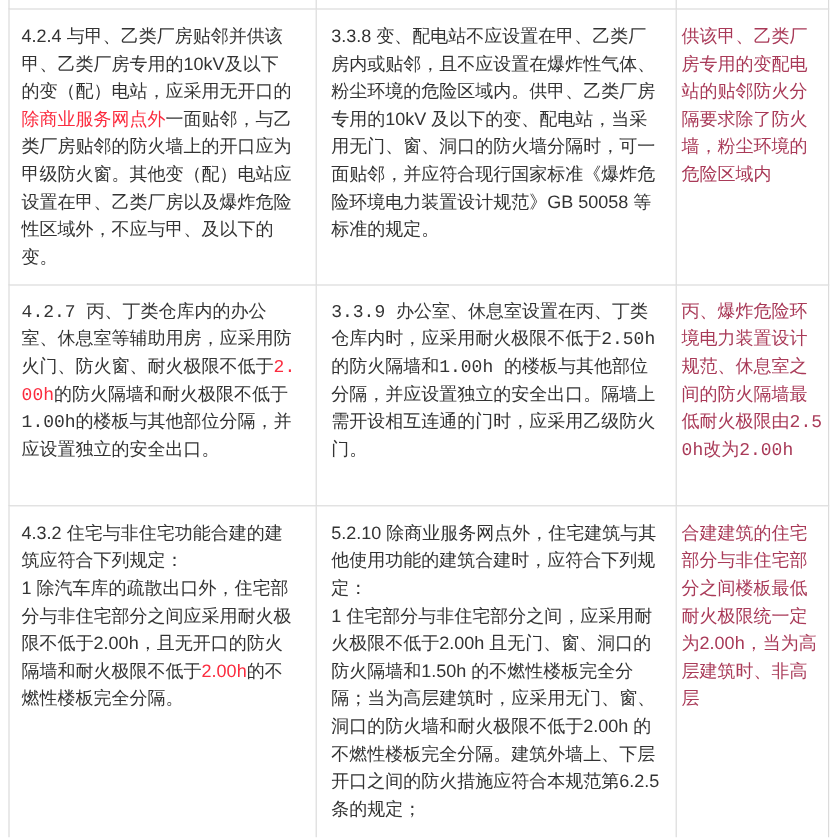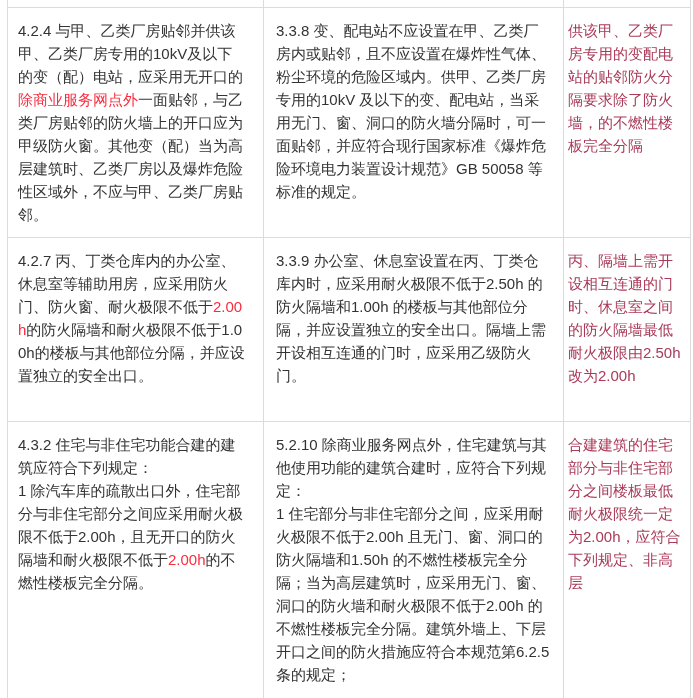--- a/index.html
+++ b/index.html
@@ -30,21 +30,21 @@
     vertical-align:top;
     box-sizing:border-box;
     font-size:15px;
     line-height:23px;
     white-space:pre-wrap;
     word-break:break-all;
     background:var(--bg);
   }
   tr.sliver-top td{height:7px;border-top:none;padding:0;}
   tr.r1 td{height:209px;}
-  tr.r2 td{height:184px;}
+  tr.r2 td{height:184px;font-family:Liberation Mono, monospace;}
   tr.r3 td{height:286px;}
   td.c-old{padding:11px 16px 11px 10px;}
   td.c-new{padding:11px 10px 11px 12px;}
   td.c-comment{padding:11px 4px 11px 4px;color:var(--comment);}
   .hl{color:var(--highlight);}
 </style>
 </head>
 <body>
 
 <div class="page">
@@ -54,32 +54,32 @@
       <col style="width:300px">
       <col style="width:127px">
     </colgroup>
     <tbody>
       <tr class="sliver-top">
         <td class="c-old"></td>
         <td class="c-new"></td>
         <td class="c-comment"></td>
       </tr>
       <tr class="r1">
-        <td class="c-old"><span>4.2.4 与甲、乙类厂房贴邻并供该甲、乙类厂房专用的10kV及以下的变（配）电站，应采用无开口的</span><span class="hl">除商业服务网点外</span><span>一面贴邻，与乙类厂房贴邻的防火墙上的开口应为甲级防火窗。其他变（配）当为高层建筑时、乙类厂房以及爆炸危险性区域外，不应与甲、乙类厂房贴邻。</span></td>
+        <td class="c-old"><span>4.2.4 与甲、乙类厂房贴邻并供该甲、乙类厂房专用的10kV及以下的变（配）电站，应采用无开口的</span><span class="hl">除商业服务网点外</span><span>一面贴邻，与乙类厂房贴邻的防火墙上的开口应为甲级防火窗。其他变（配）电站应设置在甲、乙类厂房以及爆炸危险性区域外，不应与甲、及以下的变。</span></td>
         <td class="c-new"><span>3.3.8 变、配电站不应设置在甲、乙类厂房内或贴邻，且不应设置在爆炸性气体、粉尘环境的危险区域内。供甲、乙类厂房专用的10kV 及以下的变、配电站，当采用无门、窗、洞口的防火墙分隔时，可一面贴邻，并应符合现行国家标准《爆炸危险环境电力装置设计规范》GB 50058 等标准的规定。</span></td>
-        <td class="c-comment"><span>供该甲、乙类厂房专用的变配电站的贴邻防火分隔要求除了防火墙，的不燃性楼板完全分隔</span></td>
+        <td class="c-comment"><span>供该甲、乙类厂房专用的变配电站的贴邻防火分隔要求除了防火墙，粉尘环境的危险区域内</span></td>
       </tr>
       <tr class="r2">
         <td class="c-old"><span>4.2.7 丙、丁类仓库内的办公室、休息室等辅助用房，应采用防火门、防火窗、耐火极限不低于</span><span class="hl">2.00h</span><span>的防火隔墙和耐火极限不低于1.00h的楼板与其他部位分隔，并应设置独立的安全出口。</span></td>
         <td class="c-new"><span>3.3.9 办公室、休息室设置在丙、丁类仓库内时，应采用耐火极限不低于2.50h 的防火隔墙和1.00h 的楼板与其他部位分隔，并应设置独立的安全出口。隔墙上需开设相互连通的门时，应采用乙级防火门。</span></td>
-        <td class="c-comment"><span>丙、隔墙上需开设相互连通的门时、休息室之间的防火隔墙最低耐火极限由2.50h改为2.00h</span></td>
+        <td class="c-comment"><span>丙、爆炸危险环境电力装置设计规范、休息室之间的防火隔墙最低耐火极限由2.50h改为2.00h</span></td>
       </tr>
       <tr class="r3">
         <td class="c-old"><span>4.3.2 住宅与非住宅功能合建的建筑应符合下列规定：
 1 除汽车库的疏散出口外，住宅部分与非住宅部分之间应采用耐火极限不低于2.00h，且无开口的防火隔墙和耐火极限不低于</span><span class="hl">2.00h</span><span>的不燃性楼板完全分隔。</span></td>
         <td class="c-new"><span>5.2.10 除商业服务网点外，住宅建筑与其他使用功能的建筑合建时，应符合下列规定：
 1 住宅部分与非住宅部分之间，应采用耐火极限不低于2.00h 且无门、窗、洞口的防火隔墙和1.50h 的不燃性楼板完全分隔；当为高层建筑时，应采用无门、窗、洞口的防火墙和耐火极限不低于2.00h 的不燃性楼板完全分隔。建筑外墙上、下层开口之间的防火措施应符合本规范第6.2.5条的规定；</span></td>
-        <td class="c-comment"><span>合建建筑的住宅部分与非住宅部分之间楼板最低耐火极限统一定为2.00h，应符合下列规定、非高层</span></td>
+        <td class="c-comment"><span>合建建筑的住宅部分与非住宅部分之间楼板最低耐火极限统一定为2.00h，当为高层建筑时、非高层</span></td>
       </tr>
 
     </tbody>
   </table>
 </div>
 
 </body></html>

